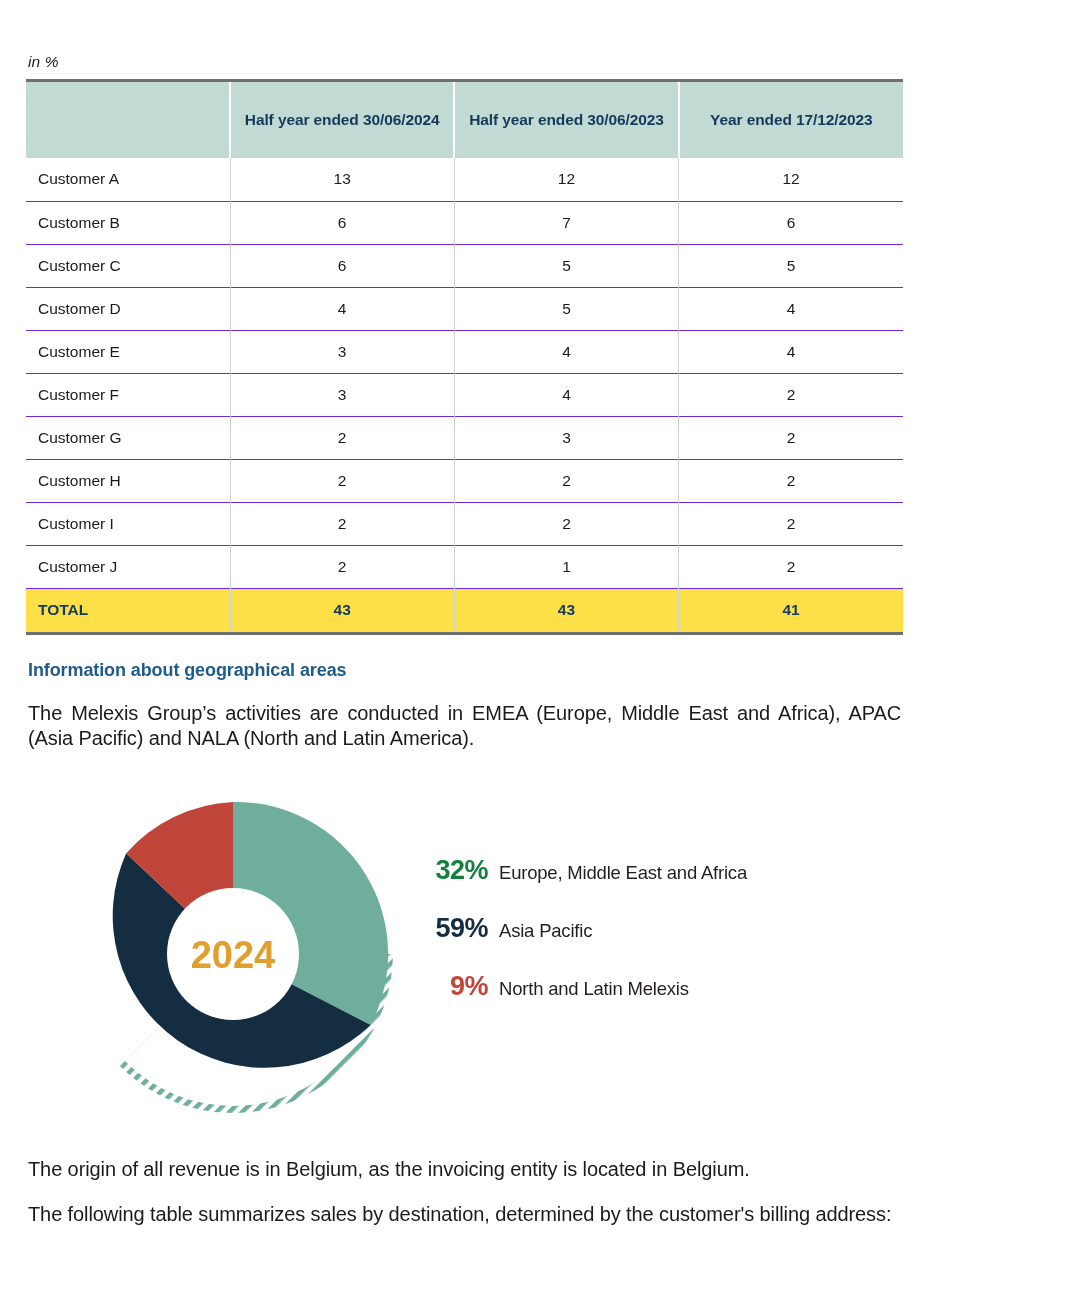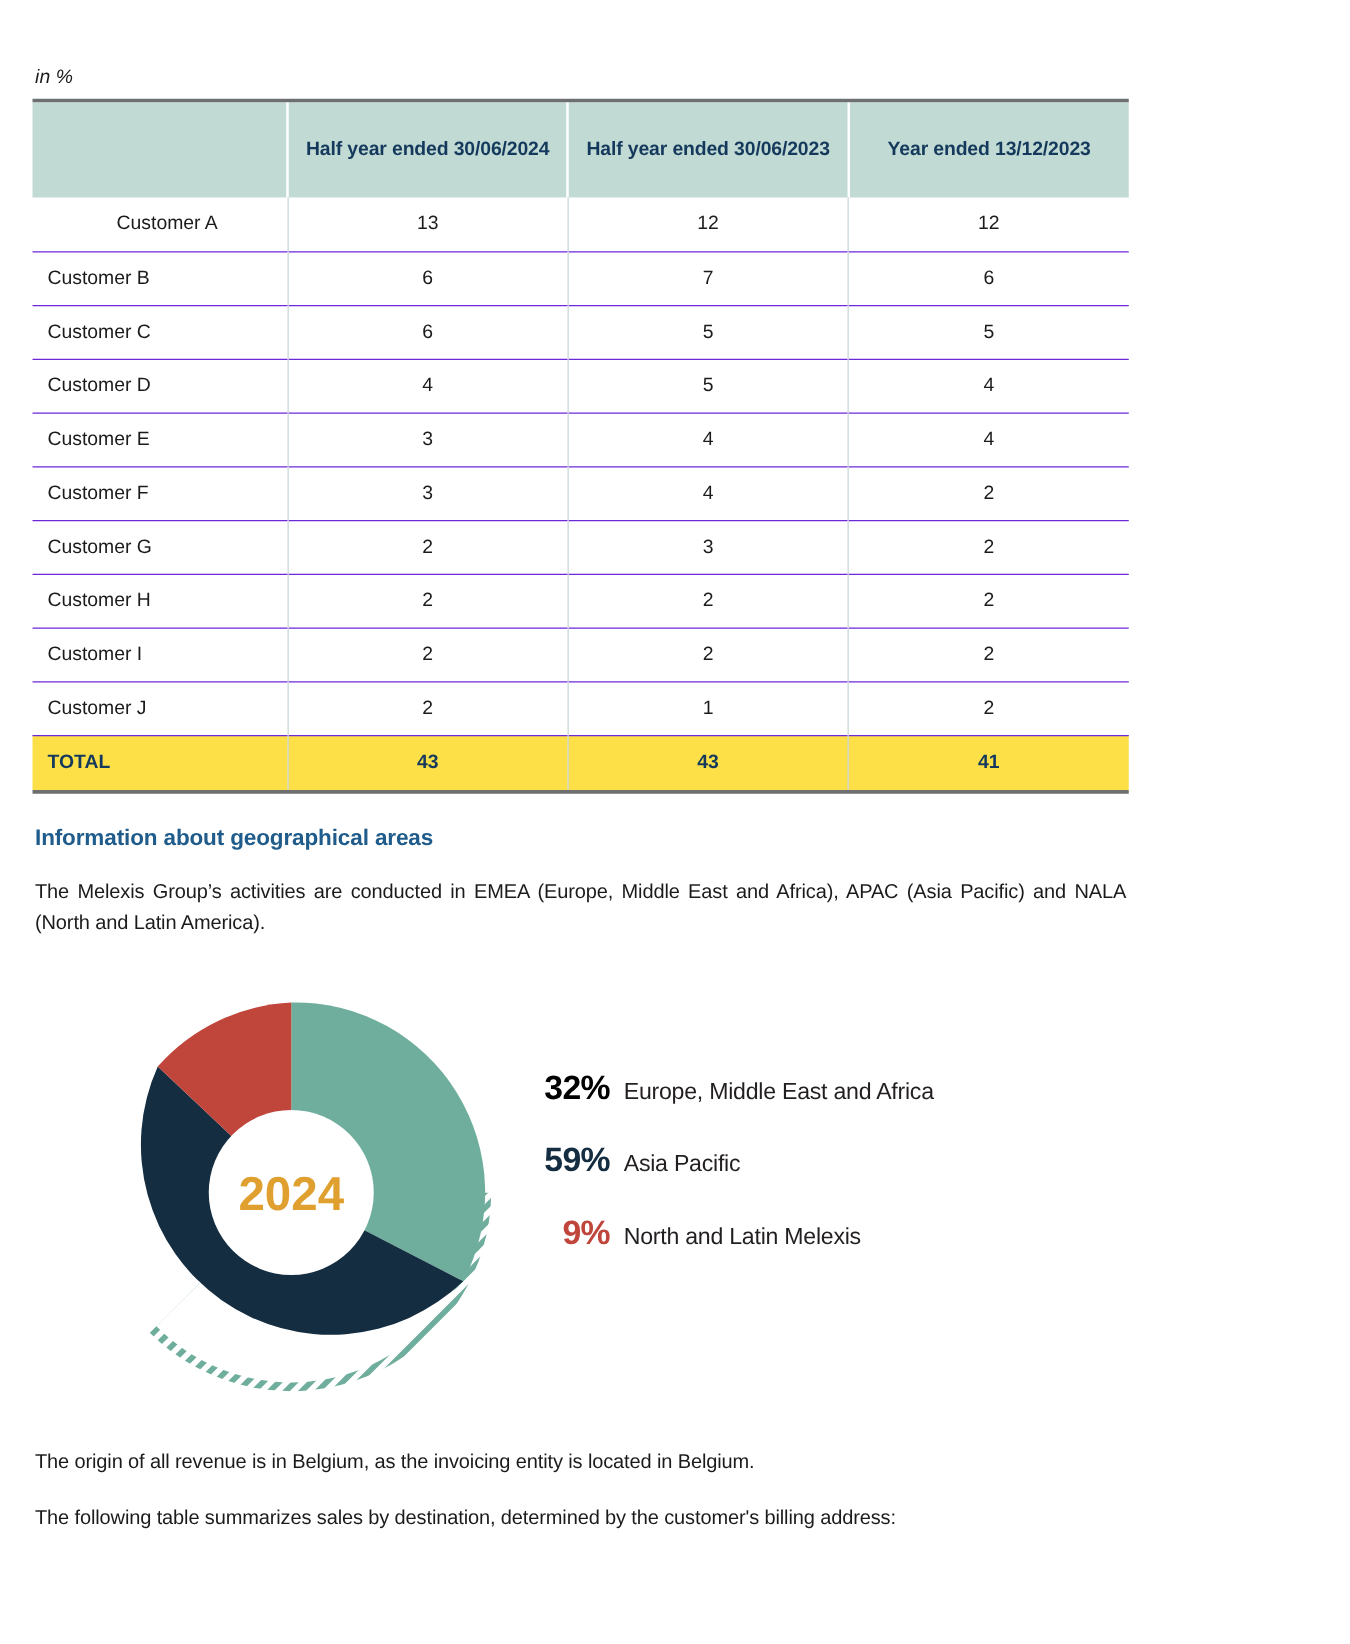--- a/index.html
+++ b/index.html
@@ -60,21 +60,21 @@
 
   table.customers tbody td {
     height: 43px;
     font-size: 15.5px;
     text-align: center;
     vertical-align: middle;
     border-top: 1px solid #6d28d9;
     border-left: 1px solid #c8d3da;
     color: #1b1b1b;
   }
-  table.customers tbody tr:first-child td { border-top: none; text-align: center; }
+  table.customers tbody tr:first-child td { border-top: none; }
   table.customers tbody td.cell-label {
     text-align: left;
     padding-left: 12px;
     border-left: none;
   }
 
   table.customers tbody tr.total-row td {
     background: #fde047;
     font-weight: bold;
     color: #14395c;
@@ -85,21 +85,21 @@
   .section-heading {
     color: #1f5c8b;
     font-size: 18px;
     font-weight: bold;
     margin: 25px 0 0 10px;
     letter-spacing: -.1px;
   }
 
   
   .para {
-    font-size: 16px;
+    font-size: 20px;
     line-height: 25px;
     color: #1b1b1b;
     margin: 20px 10px 0 10px;
     text-align: justify;
     letter-spacing: -.1px;
   }
   .para.left { text-align: left; }
 
   
   .chart-block {
@@ -160,21 +160,21 @@
         <col class="c-label">
           <col class="c-val">
           <col class="c-val">
           <col class="c-val">
       </colgroup>
       <thead>
         <tr>
           <th class="h-blank"></th>
           <th>Half year ended 30/06/2024</th>
           <th>Half year ended 30/06/2023</th>
-          <th>Year ended 13/12/2023</th>
+          <th>Year ended 17/12/2023</th>
         </tr>
       </thead>
       <tbody>
         <tr>
           <td class="cell-label">Customer A</td>
           <td>13</td>
           <td>12</td>
           <td>12</td>
         </tr>
         <tr>
@@ -273,21 +273,21 @@
 
       <path fill="#c0453a" d="M 170 175 L 63.21 74.21 A 152 152 0 0 1 170 23 Z"></path>
 
       <circle cx="170" cy="175" r="66" fill="#ffffff"></circle>
 
       <text class="donut-center-label" x="170" y="189" text-anchor="middle">2024</text>
     </svg>
 
     <div class="legend">
       <div class="legend-row">
-        <span class="legend-pct" style="color:#000000">32%</span>
+        <span class="legend-pct" style="color:#15803d">32%</span>
         <span class="legend-label">Europe, Middle East and Africa</span>
       </div>
       <div class="legend-row">
         <span class="legend-pct" style="color:#152d40">59%</span>
         <span class="legend-label">Asia Pacific</span>
       </div>
       <div class="legend-row">
         <span class="legend-pct" style="color:#c0453a">9%</span>
         <span class="legend-label">North and Latin Melexis</span>
       </div>

